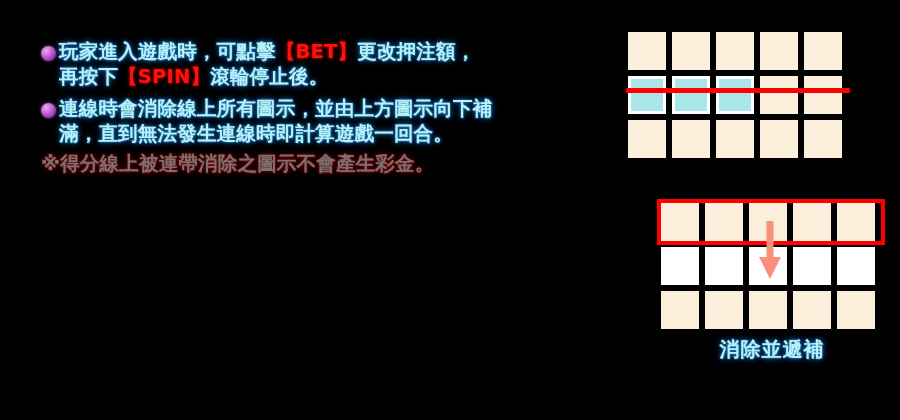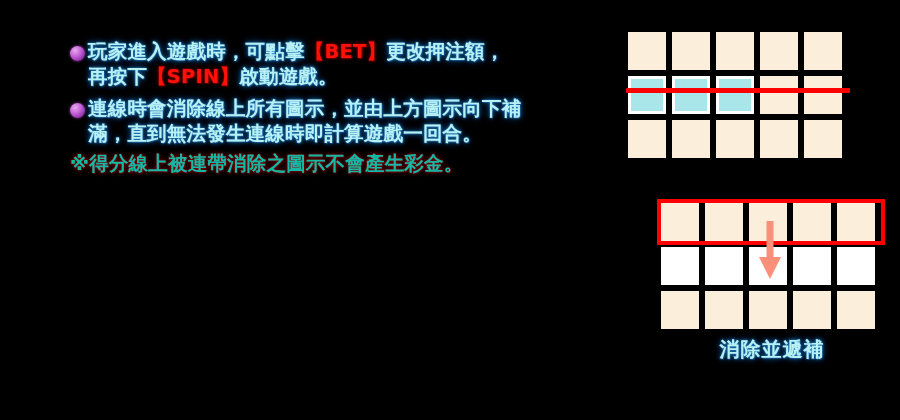--- a/index.html
+++ b/index.html
@@ -18,21 +18,21 @@
   #screen {
     position: relative;
     width: 900px;
     height: 420px;
     background: #000000;
   }
 
   
   .rules {
     position: absolute;
-    left: 70px;
+    left: 41px;
     top: 40px;
     width: 560px;
   }
 
   .rule-item {
     display: flex;
     align-items: flex-start;
     margin-bottom: 7px;
   }
 
@@ -74,21 +74,21 @@
 
   .note-line {
     margin-top: -2px;
     margin-left: 0px;
   }
   .note-text {
     font-size: 19.5px;
     font-weight: bold;
     line-height: 1.28;
     letter-spacing: 0.2px;
-    color: #14b8a6;
+    color: #737373;
     text-shadow:
       0 0 2px #9c0000,
       0 0 5px #5e0000,
       0 0 8px #380000,
       1px 1px 0 #3a0000;
   }
 
   
   .diagram {
     position: absolute;
@@ -164,21 +164,21 @@
 </head>
 <body>
 
 <div id="screen">
 
   <div class="rules">
 
     <div class="rule-item">
       <span class="bullet"></span>
       <div class="rule-text"><span>玩家進入遊戲時，可點擊</span><span class="hl">【BET】</span><span>更改押注額，
-再按下</span><span class="hl">【SPIN】</span><span>啟動遊戲。</span></div>
+再按下</span><span class="hl">【SPIN】</span><span>滾輪停止後。</span></div>
     </div>
 
 
 
     <div class="rule-item">
       <span class="bullet"></span>
       <div class="rule-text">連線時會消除線上所有圖示，並由上方圖示向下補
 滿，直到無法發生連線時即計算遊戲一回合。</div>
     </div>
 

